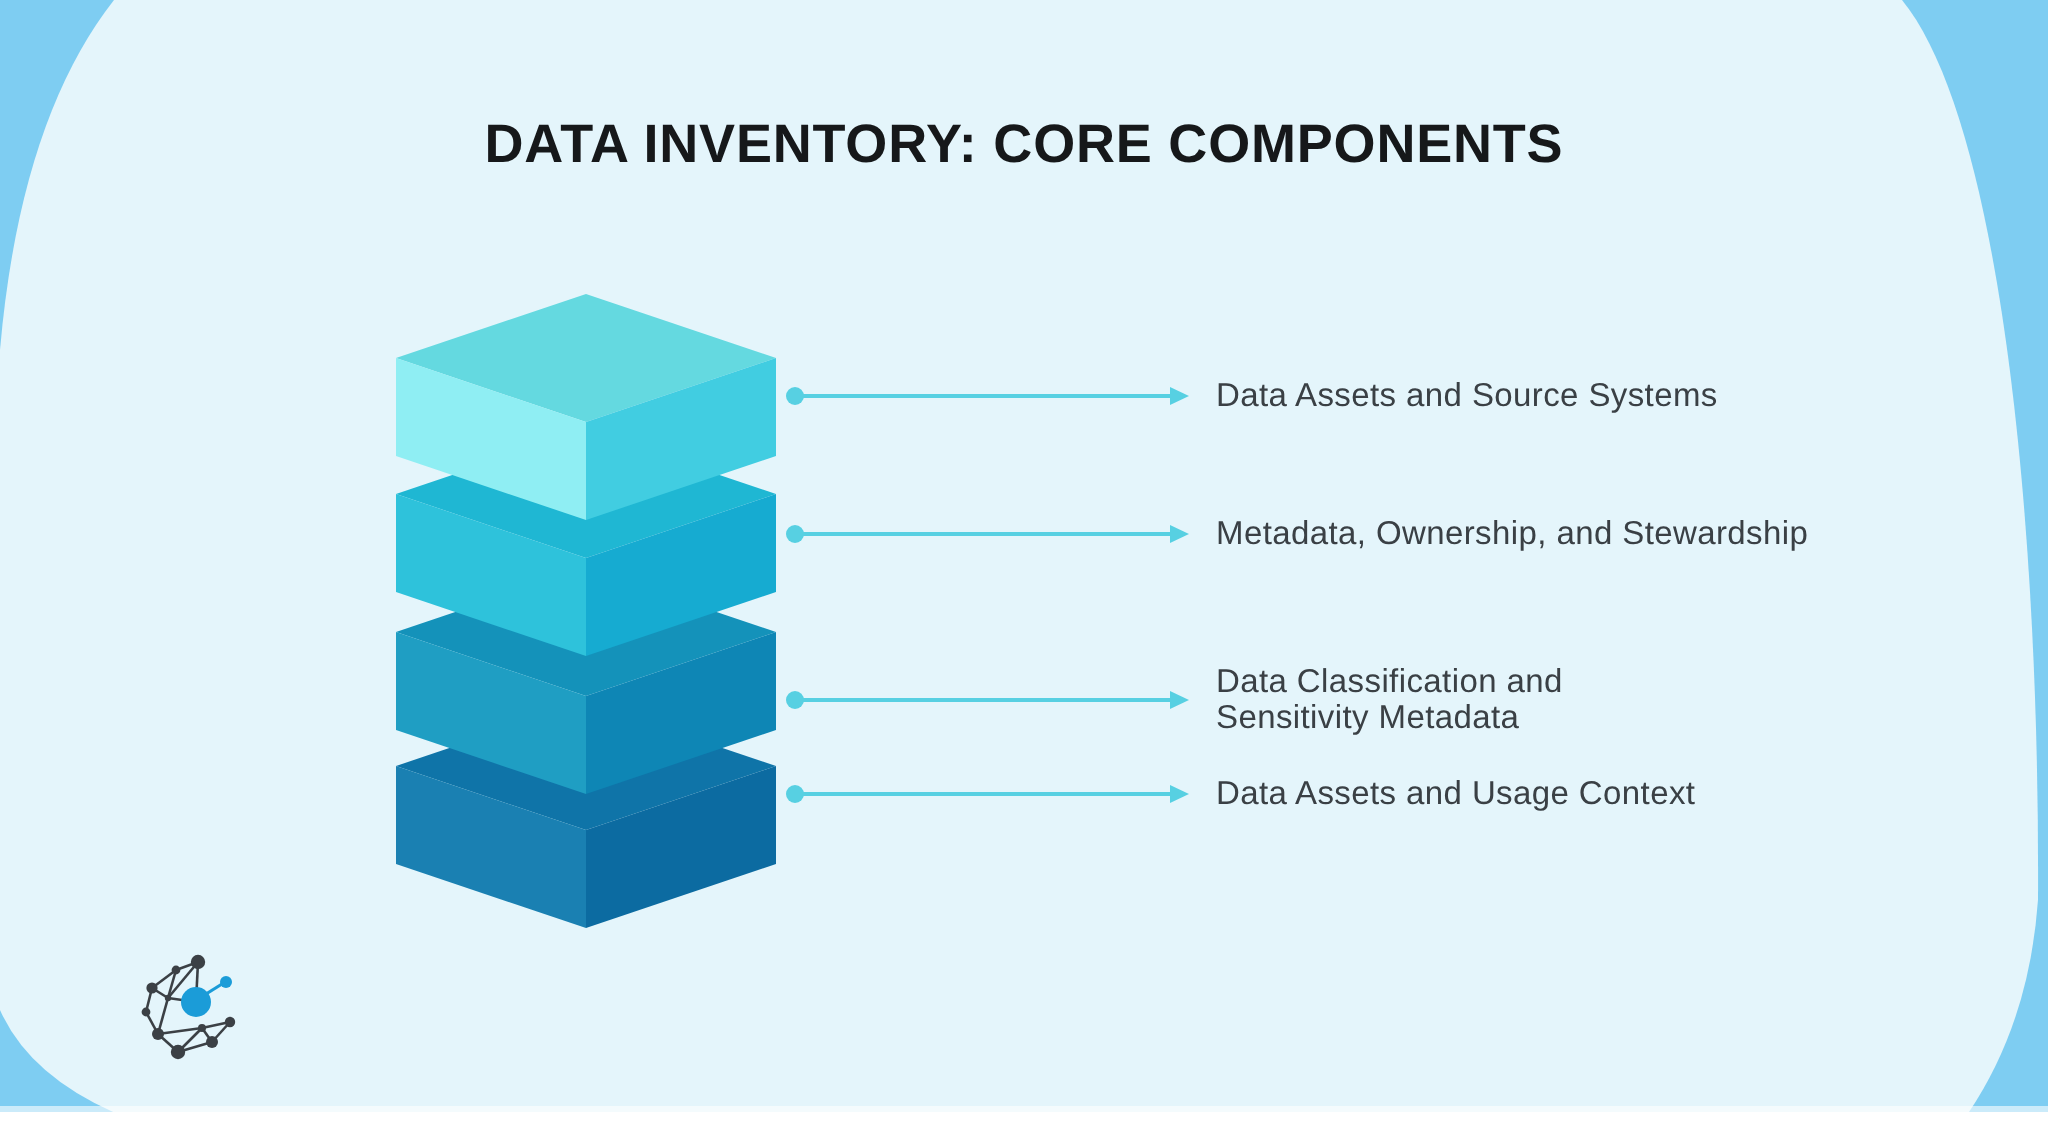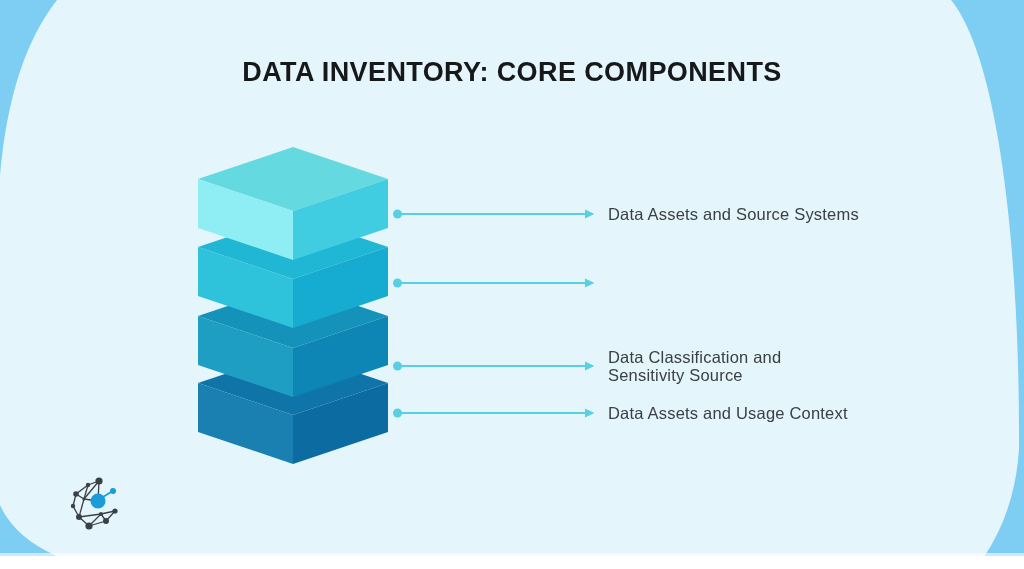--- a/index.html
+++ b/index.html
@@ -33,21 +33,21 @@
     color: #16181A;
   }
   .stack-svg {
     position: absolute; left: 196px; top: 147px;
     width: 196px; height: 320px;
     overflow: visible;
   }
   .callout {
     position: absolute; left: 392px;
     transform: translateY(-50%);
-    display: flex; align-items: center; margin-top: 16px;
+    display: flex; align-items: center;
   }
   .arrow-svg { display: block; flex: 0 0 auto; }
   .callout-label {
     margin-left: 11px;
     font-size: 16.5px;
     letter-spacing: 0.2px;
     line-height: 18px;
     color: #3A4045;
   }
   .callout-label span { display: block; white-space: nowrap; }
@@ -109,31 +109,35 @@
       <span></span>
     </div>
   </div>
 
   <div class="callout" style="top:267px">
     <svg class="arrow-svg" width="205" height="12" viewBox="0 0 205 12" aria-hidden="true">
       <circle cx="5.5" cy="6" r="4.5" fill="#57D0E2"></circle>
       <line x1="9" y1="6" x2="193" y2="6" stroke-width="2" stroke="#57D0E2"></line>
       <path d="M193,1.5 L202.5,6 L193,10.5 Z" fill="#57D0E2"></path>
     </svg>
+    <div class="callout-label">
+      <span>Metadata, Ownership, and Stewardship</span>
+      <span></span>
+    </div>
   </div>
 
   <div class="callout" style="top:350px">
     <svg class="arrow-svg" width="205" height="12" viewBox="0 0 205 12" aria-hidden="true">
       <circle cx="5.5" cy="6" r="4.5" fill="#57D0E2"></circle>
       <line x1="9" y1="6" x2="193" y2="6" stroke-width="2" stroke="#57D0E2"></line>
       <path d="M193,1.5 L202.5,6 L193,10.5 Z" fill="#57D0E2"></path>
     </svg>
     <div class="callout-label">
       <span>Data Classification and</span>
-      <span>Sensitivity Source</span>
+      <span>Sensitivity Metadata</span>
     </div>
   </div>
 
   <div class="callout" style="top:397px">
     <svg class="arrow-svg" width="205" height="12" viewBox="0 0 205 12" aria-hidden="true">
       <circle cx="5.5" cy="6" r="4.5" fill="#57D0E2"></circle>
       <line x1="9" y1="6" x2="193" y2="6" stroke-width="2" stroke="#57D0E2"></line>
       <path d="M193,1.5 L202.5,6 L193,10.5 Z" fill="#57D0E2"></path>
     </svg>
     <div class="callout-label">

